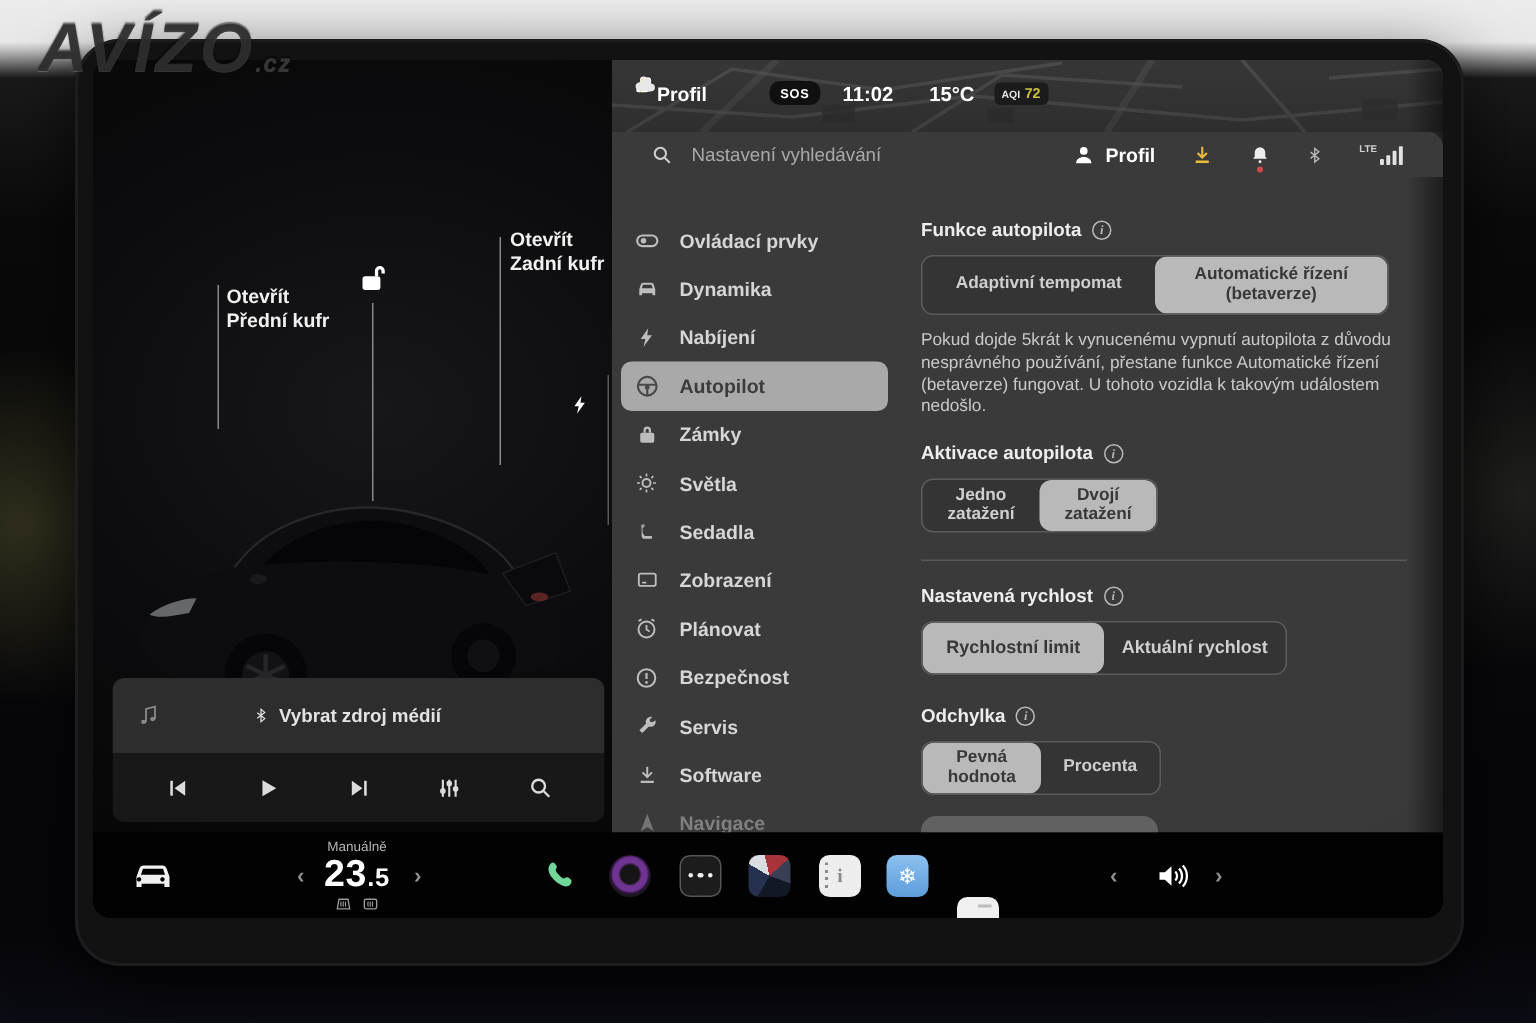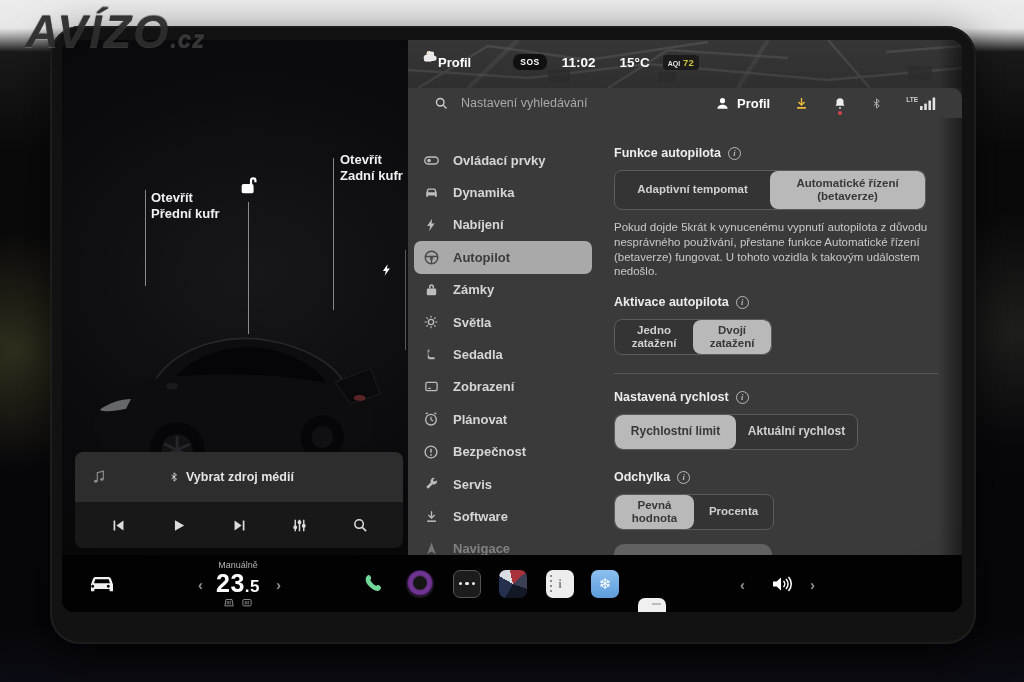--- a/index.html
+++ b/index.html
@@ -17,21 +17,21 @@
       radial-gradient(230px 170px at 1012px 330px, rgba(58,58,52,.45), transparent 70%),
       linear-gradient(180deg,#ececec 0px,#e7e7e7 28px,#b9b9b9 34px,#1a1a1a 52px,#0a0a0a 150px,#06060a 620px,#0b0b13 682px);
   }
   .watermark {
     position:absolute; left:26px; top:6px; z-index:50;
     font-weight:bold; font-style:italic; letter-spacing:2px;
     font-size:45px; color:rgba(42,42,42,.88);
     text-shadow:0 1px 0 rgba(255,255,255,.18), 0 -1px 1px rgba(0,0,0,.55);
     user-select:none;
   }
-  .watermark .tld { font-size:24px; letter-spacing:1px; color:rgba(55,55,55,.85); }
+  .watermark .tld { font-size:16px; letter-spacing:1px; color:rgba(55,55,55,.85); }
   .bezel {
     position:absolute; left:50px; top:26px; width:926px; height:618px;
     background:#121212; border-radius:30px;
     box-shadow:0 14px 45px rgba(0,0,0,.65), inset 0 0 0 2px #1d1d1d;
   }
   
   .screen {
     position:absolute; left:62px; top:40px; width:900px; height:572px;
     background:#000; border-radius:12px; overflow:hidden;
   }

